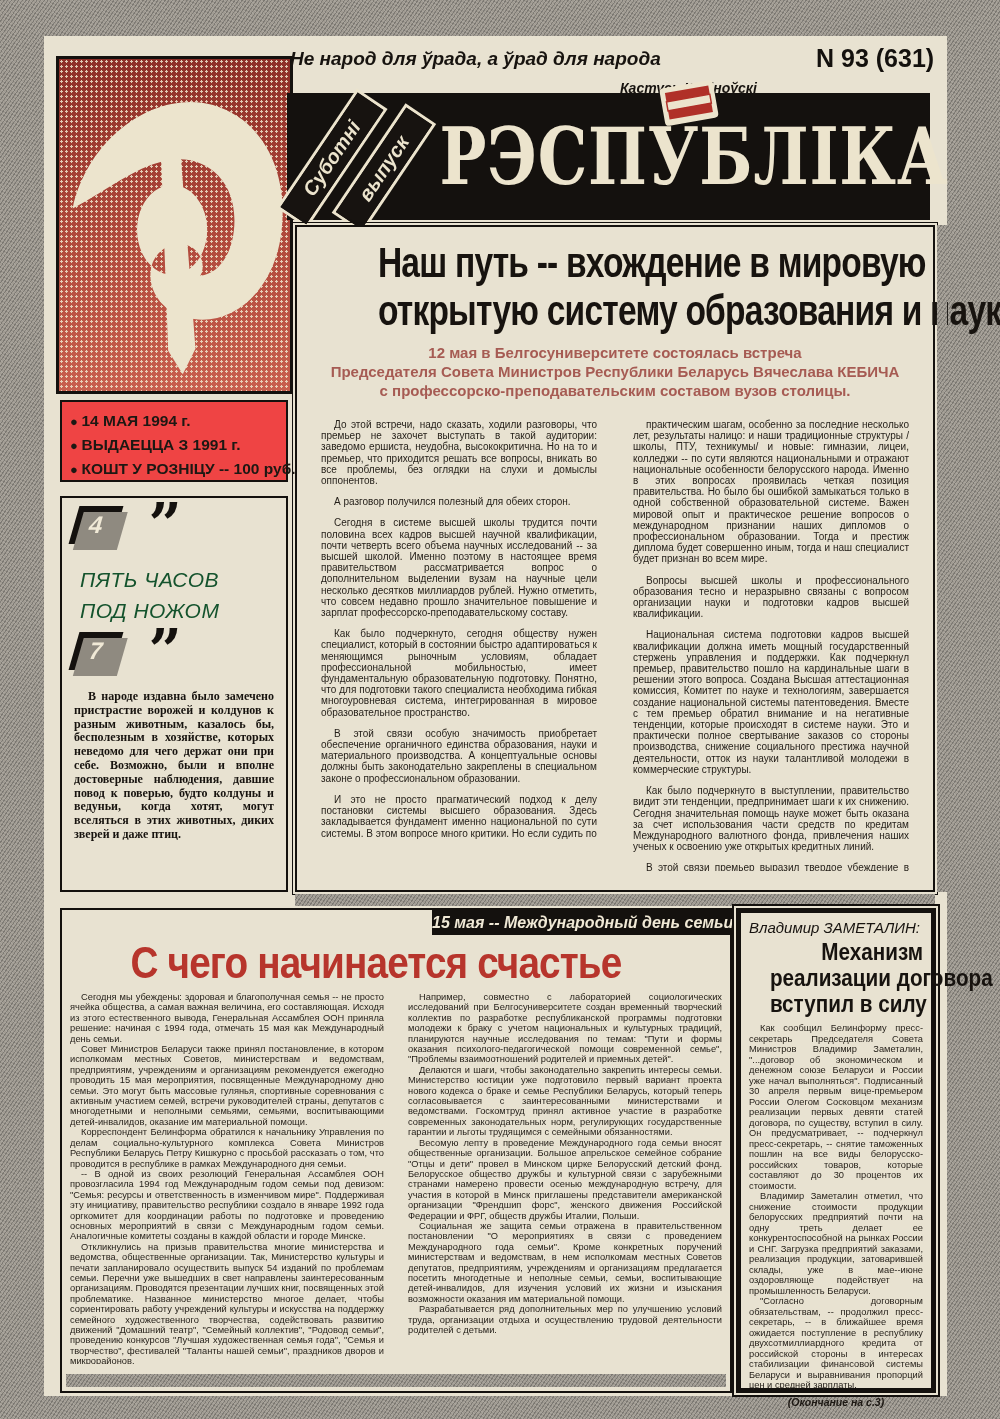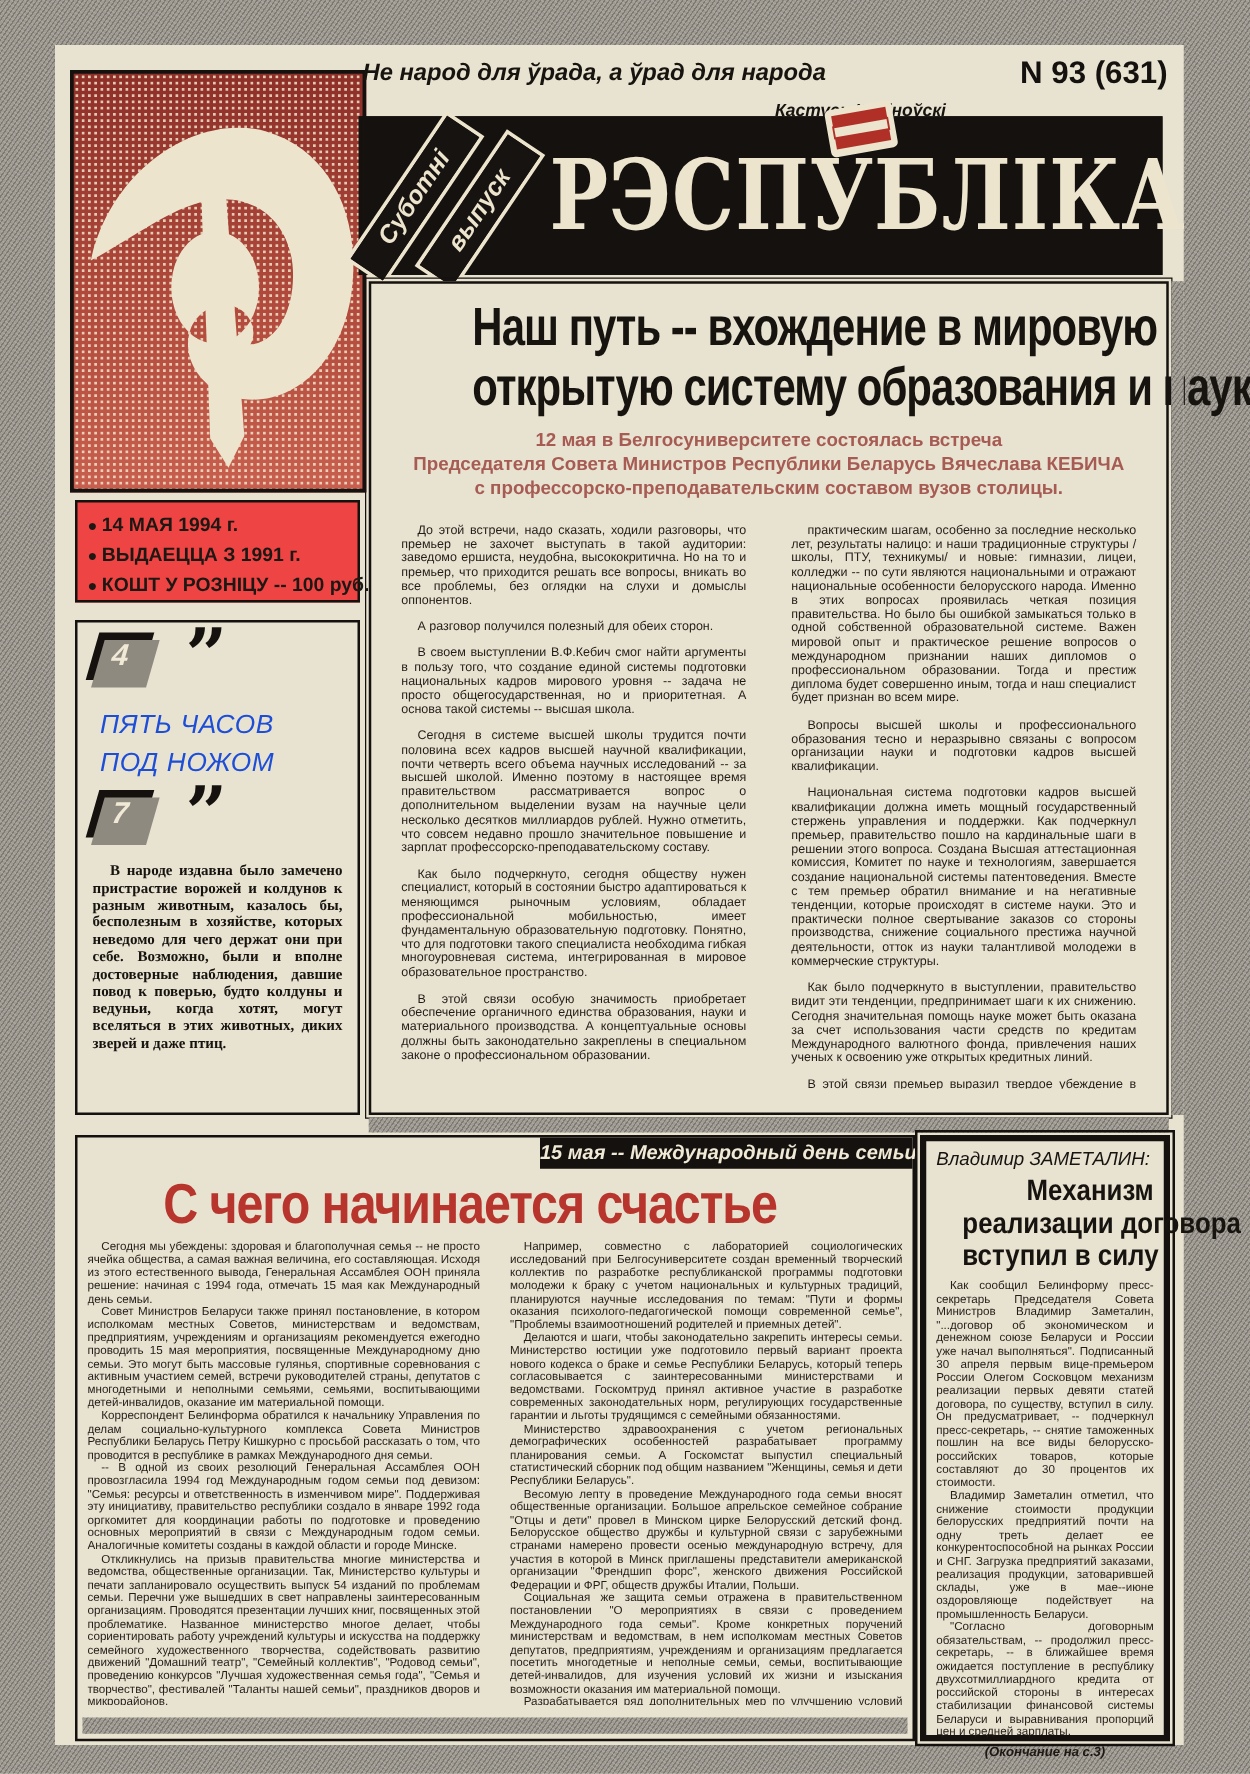--- a/index.html
+++ b/index.html
@@ -67,21 +67,21 @@
   }
   .page-badge::after{
     content:"";position:absolute;left:6px;top:6px;width:100%;height:100%;
     background:#8f8a80;z-index:-1;
   }
   .quote-glyph{
     display:inline-block;vertical-align:top;margin-left:26px;margin-top:-6px;
     font-family:"DejaVu Serif",serif;font-size:58px;line-height:48px;color:#14110e;font-weight:700;
   }
   .teaser-quote{margin:12px 0 6px 6px;}
-  .teaser-quote p{margin:0;font:italic 500 21px/31px "Liberation Sans",sans-serif;letter-spacing:.5px;color:#1d4ed8;}
+  .teaser-quote p{margin:0;font:italic 500 21px/31px "Liberation Sans",sans-serif;letter-spacing:.5px;color:#14532d;}
   .teaser-para{margin-top:12px;font:700 12px/13.8px "Liberation Sans",sans-serif;text-align:justify;color:#17130f;}
   .teaser-para .para{margin:0;text-indent:14px;font-family:Liberation Serif, serif;}
 
   
   .main-box{left:251px;top:189px;width:640px;height:667px;border:2px solid #14110e;outline:1px solid #14110e;outline-offset:2px;box-sizing:border-box;background:#e8e2d1;padding:10px 14px;}
   .main-headline{margin:2px 0 0;text-align:center;transform:scaleX(.78);transform-origin:center;
     font:700 43px/46px "Liberation Sans",sans-serif;color:#17130f;letter-spacing:-1px;white-space:nowrap;}
   .subhead{margin-top:10px;}
   .subhead p{margin:0;text-align:center;font:700 15px/19px "Liberation Sans",sans-serif;color:#a65b53;}
   .main-cols{display:flex;gap:16px;margin-top:9px;height:462px;overflow:hidden;}
@@ -185,24 +185,24 @@
     <div class="main-headline">открытую систему образования и науки</div>
     <div class="subhead">
         <p class="para">12 мая в Белгосуниверситете состоялась встреча</p>
         <p class="para">Председателя Совета Министров Республики Беларусь Вячеслава КЕБИЧА</p>
         <p class="para">с профессорско-преподавательским составом вузов столицы.</p>
       </div>
     <div class="main-cols">
       <div class="main-col">
           <p class="para">До этой встречи, надо сказать, ходили разговоры, что премьер не захочет выступать в такой аудитории: заведомо ершиста, неудобна, высококритична. Но на то и премьер, что приходится решать все вопросы, вникать во все проблемы, без оглядки на слухи и домыслы оппонентов.</p>
           <p class="para">А разговор получился полезный для обеих сторон.</p>
-          <p class="para">В своем выступлении В.Ф.Кебич смог найти аргументы в пользу того, что создание единой системы подготовки национальных кадров мирового уровня -- задача не просто общегосударственная, но и приоритетная. А основа такой системы -- высшая школа.</p>
           <p class="para">Сегодня в системе высшей школы трудится почти половина всех кадров высшей научной квалификации, почти четверть всего объема научных исследований -- за высшей школой. Именно поэтому в настоящее время правительством рассматривается вопрос о дополнительном выделении вузам на научные цели несколько десятков миллиардов рублей. Нужно отметить, что совсем недавно прошло значительное повышение и зарплат профессорско-преподавательскому составу.</p>
           <p class="para">Как было подчеркнуто, сегодня обществу нужен специалист, который в состоянии быстро адаптироваться к меняющимся рыночным условиям, обладает профессиональной мобильностью, имеет фундаментальную образовательную подготовку. Понятно, что для подготовки такого специалиста необходима гибкая многоуровневая система, интегрированная в мировое образовательное пространство.</p>
           <p class="para">В этой связи особую значимость приобретает обеспечение органичного единства образования, науки и материального производства. А концептуальные основы должны быть законодательно закреплены в специальном законе о профессиональном образовании.</p>
+          <p class="para">И это не просто прагматический подход к делу постановки системы высшего образования. Здесь закладывается фундамент именно национальной по сути системы. В этом вопросе много критики. Но если судить по</p>
         </div>
       <div class="main-col">
         <div>
             <p class="para">практическим шагам, особенно за последние несколько лет, результаты налицо: и наши традиционные структуры /школы, ПТУ, техникумы/ и новые: гимназии, лицеи, колледжи -- по сути являются национальными и отражают национальные особенности белорусского народа. Именно в этих вопросах проявилась четкая позиция правительства. Но было бы ошибкой замыкаться только в одной собственной образовательной системе. Важен мировой опыт и практическое решение вопросов о международном признании наших дипломов о профессиональном образовании. Тогда и престиж диплома будет совершенно иным, тогда и наш специалист будет признан во всем мире.</p>
             <p class="para">Вопросы высшей школы и профессионального образования тесно и неразрывно связаны с вопросом организации науки и подготовки кадров высшей квалификации.</p>
             <p class="para">Национальная система подготовки кадров высшей квалификации должна иметь мощный государственный стержень управления и поддержки. Как подчеркнул премьер, правительство пошло на кардинальные шаги в решении этого вопроса. Создана Высшая аттестационная комиссия, Комитет по науке и технологиям, завершается создание национальной системы патентоведения. Вместе с тем премьер обратил внимание и на негативные тенденции, которые происходят в системе науки. Это и практически полное свертывание заказов со стороны производства, снижение социального престижа научной деятельности, отток из науки талантливой молодежи в коммерческие структуры.</p>
             <p class="para">Как было подчеркнуто в выступлении, правительство видит эти тенденции, предпринимает шаги к их снижению. Сегодня значительная помощь науке может быть оказана за счет использования части средств по кредитам Международного валютного фонда, привлечения наших ученых к освоению уже открытых кредитных линий.</p>
             <p class="para">В этой связи премьер выразил твердое убеждение в том, что республика как суверенное государство выживет и встанет на ноги только в том случае, если научится создавать и постоянно наращивать свой экспортный потенциал. И здесь приоритетная роль отводится науке.</p>
             <p class="para">Все эти вопросы, как подчеркнул премьер, носят государственный, программный характер. Именно так их рассматривает правительство и так они будут решаться.</p>
           </div>
@@ -221,21 +221,20 @@
       <div class="fam-col">
           <p class="para">Сегодня мы убеждены: здоровая и благополучная семья -- не просто ячейка общества, а самая важная величина, его составляющая. Исходя из этого естественного вывода, Генеральная Ассамблея ООН приняла решение: начиная с 1994 года, отмечать 15 мая как Международный день семьи.</p>
           <p class="para">Совет Министров Беларуси также принял постановление, в котором исполкомам местных Советов, министерствам и ведомствам, предприятиям, учреждениям и организациям рекомендуется ежегодно проводить 15 мая мероприятия, посвященные Международному дню семьи. Это могут быть массовые гулянья, спортивные соревнования с активным участием семей, встречи руководителей страны, депутатов с многодетными и неполными семьями, семьями, воспитывающими детей-инвалидов, оказание им материальной помощи.</p>
           <p class="para">Корреспондент Белинформа обратился к начальнику Управления по делам социально-культурного комплекса Совета Министров Республики Беларусь Петру Кишкурно с просьбой рассказать о том, что проводится в республике в рамках Международного дня семьи.</p>
           <p class="para">-- В одной из своих резолюций Генеральная Ассамблея ООН провозгласила 1994 год Международным годом семьи под девизом: "Семья: ресурсы и ответственность в изменчивом мире". Поддерживая эту инициативу, правительство республики создало в январе 1992 года оргкомитет для координации работы по подготовке и проведению основных мероприятий в связи с Международным годом семьи. Аналогичные комитеты созданы в каждой области и городе Минске.</p>
           <p class="para">Откликнулись на призыв правительства многие министерства и ведомства, общественные организации. Так, Министерство культуры и печати запланировало осуществить выпуск 54 изданий по проблемам семьи. Перечни уже вышедших в свет направлены заинтересованным организациям. Проводятся презентации лучших книг, посвященных этой проблематике. Названное министерство многое делает, чтобы сориентировать работу учреждений культуры и искусства на поддержку семейного художественного творчества, содействовать развитию движений "Домашний театр", "Семейный коллектив", "Родовод семьи", проведению конкурсов "Лучшая художественная семья года", "Семья и творчество", фестивалей "Таланты нашей семьи", праздников дворов и микрорайонов.</p>
         </div>
       <div class="fam-col">
           <p class="para">Например, совместно с лабораторией социологических исследований при Белгосуниверситете создан временный творческий коллектив по разработке республиканской программы подготовки молодежи к браку с учетом национальных и культурных традиций, планируются научные исследования по темам: "Пути и формы оказания психолого-педагогической помощи современной семье", "Проблемы взаимоотношений родителей и приемных детей".</p>
           <p class="para">Делаются и шаги, чтобы законодательно закрепить интересы семьи. Министерство юстиции уже подготовило первый вариант проекта нового кодекса о браке и семье Республики Беларусь, который теперь согласовывается с заинтересованными министерствами и ведомствами. Госкомтруд принял активное участие в разработке современных законодательных норм, регулирующих государственные гарантии и льготы трудящимся с семейными обязанностями.</p>
-          <p class="para">Министерство здравоохранения с учетом региональных демографических особенностей разрабатывает программу планирования семьи. А Госкомстат выпустил специальный статистический сборник под общим названием "Женщины, семья и дети Республики Беларусь".</p>
           <p class="para">Весомую лепту в проведение Международного года семьи вносят общественные организации. Большое апрельское семейное собрание "Отцы и дети" провел в Минском цирке Белорусский детский фонд. Белорусское общество дружбы и культурной связи с зарубежными странами намерено провести осенью международную встречу, для участия в которой в Минск приглашены представители американской организации "Френдшип форс", женского движения Российской Федерации и ФРГ, обществ дружбы Италии, Польши.</p>
           <p class="para">Социальная же защита семьи отражена в правительственном постановлении "О мероприятиях в связи с проведением Международного года семьи". Кроме конкретных поручений министерствам и ведомствам, в нем исполкомам местных Советов депутатов, предприятиям, учреждениям и организациям предлагается посетить многодетные и неполные семьи, семьи, воспитывающие детей-инвалидов, для изучения условий их жизни и изыскания возможности оказания им материальной помощи.</p>
           <p class="para">Разрабатывается ряд дополнительных мер по улучшению условий труда, организации отдыха и осуществлению трудовой деятельности родителей с детьми.</p>
         </div>
     </div>
     <div class="family-foot hatch"></div>
   </div>
 
   <div class="abs treaty-box">
     <p class="t-kicker">Владимир ЗАМЕТАЛИН:</p>

